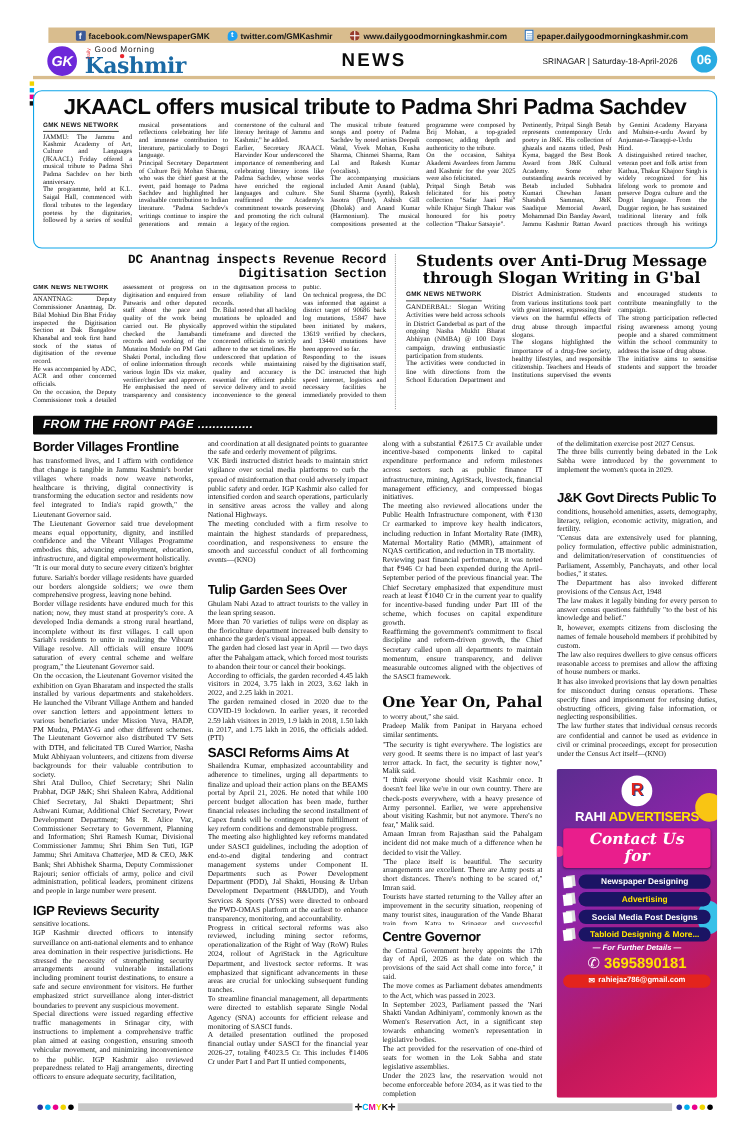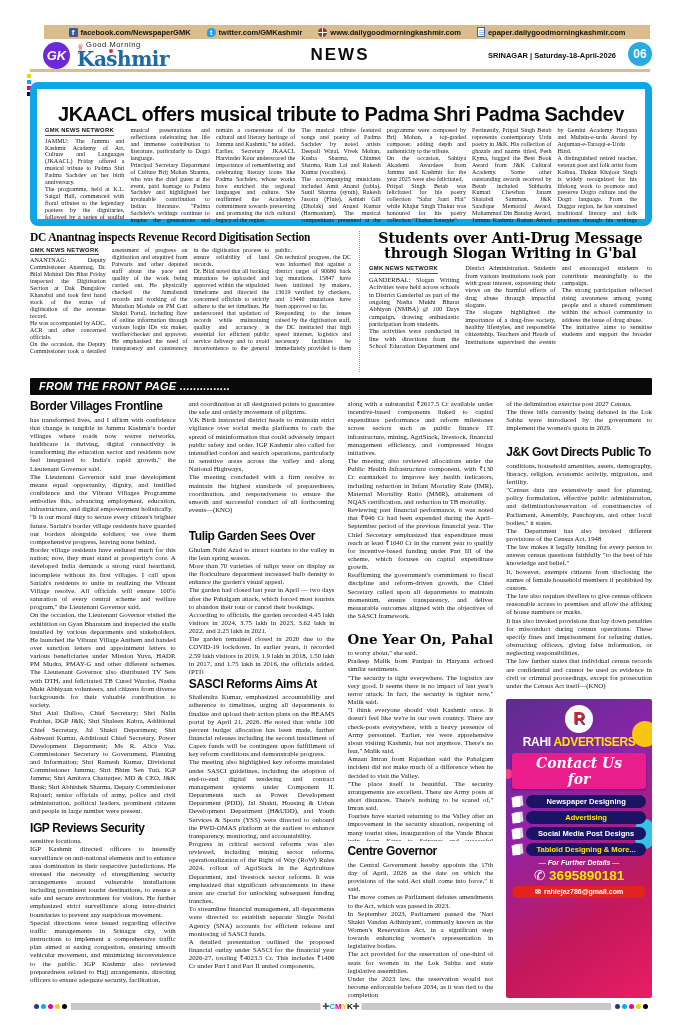--- a/index.html
+++ b/index.html
@@ -32,39 +32,39 @@
   .gk-circle { position:absolute; left:13px; top:1px; width:27px; height:27px; border-radius:50%;
     background:#6d28d9; color:#fff; font-family:"Liberation Sans",sans-serif; font-weight:bold; font-style:italic;
     font-size:13px; line-height:27px; text-align:center; }
   .brand { position:absolute; left:47px; top:0px; line-height:1; }
   .brand-top { font-family:"Liberation Sans",sans-serif; font-size:7.5px; letter-spacing:.6px; color:#222; margin-left:9px; }
   .brand-main { font-family:"DejaVu Serif",serif; font-weight:bold; font-size:20px; color:#1b6aa5; letter-spacing:-0.5px; }
   .brand-daily { position:absolute; left:2px; top:13px; color:#e8262d; font-family:"Liberation Sans",sans-serif; font-size:4.5px; transform:rotate(-90deg); transform-origin:left top; }
   .brand-dot { position:absolute; left:79px; top:8px; width:4px; height:4px; border-radius:50%; background:#e8262d; }
   .news-title { position:absolute; left:0; right:0; top:4px; text-align:center;
     font-family:"Liberation Sans",sans-serif; font-weight:900; font-size:17px; letter-spacing:2px; color:#0c0c0c; }
-  .dateline { position:absolute; right:34px; top:10px; font-family:"Liberation Sans",sans-serif; font-weight:bold; font-size:7.5px; color:#111; }
+  .dateline { position:absolute; right:34px; top:10px; font-family:"Liberation Sans",sans-serif; font-weight:normal; font-size:7.5px; color:#111; }
   .page-circle { position:absolute; right:-2px; top:1px; width:24px; height:24px; border-radius:50%;
     background:#29abe2; color:#fff; font-family:"Liberation Sans",sans-serif; font-weight:bold; font-size:12px;
     line-height:24px; text-align:center; }
 
   
   .lead-box { position:absolute; left:30px; right:28px; top:82px; height:144px;
-    border:7px solid #0ea5e9; border-radius:8px; padding:14px 8px 0; background:#fff; }
+    border:1px solid #0ea5e9; border-radius:8px; padding:4px 8px 0; background:#fff; }
   .lead-head { text-align:center; font-family:"Liberation Sans",sans-serif; font-weight:800;
     font-size:20px; letter-spacing:-0.4px; color:#0b0b0b; line-height:1.1; }
   .byline { display:inline-block; font-family:"Liberation Sans",sans-serif; font-weight:bold;
     font-size:5.8px; letter-spacing:.3px; border-bottom:1px solid #555; padding-bottom:1px; margin-bottom:2px; }
   .news-body { white-space:pre-line; text-align:justify; }
   .lead-cols { margin-top:2px; column-count:7; column-gap:6px; font-size:6.1px; line-height:1.14; height:98px; overflow:hidden; }
 
   
   .second-row { position:absolute; left:30px; right:28px; top:231px; height:141px; display:flex; }
   .dc { width:330px; padding-right:8px; border-right:1px dotted #9a9a9a; }
-  .dc-head { font-family:Liberation Serif, serif; font-weight:800; font-size:11.5px; letter-spacing:-0.2px; line-height:1.1; color:#0b0b0b; }
+  .dc-head { font-family:Liberation Mono, monospace; font-weight:800; font-size:11.5px; letter-spacing:-0.2px; line-height:1.1; color:#0b0b0b;text-align:right; }
   .dc-cols { margin-top:3px; column-count:4; column-gap:6px; font-size:6.1px; line-height:1.15; height:110px; overflow:hidden; }
   .slogan { flex:1; padding-left:9px; }
   .slogan-head { font-family:"DejaVu Serif",serif; font-weight:bold; font-size:14px; line-height:1.08; text-align:center; color:#0b0b0b; }
   .slogan-cols { margin-top:3px; column-count:3; column-gap:6px; font-size:6.4px; line-height:1.15; height:88px; overflow:hidden; }
 
   
   .fp-bar { position:absolute; left:30px; right:28px; top:378px; height:17px; background:#0a0a0a; color:#fff;
     font-family:"Liberation Sans",sans-serif; font-weight:bold; font-style:italic; font-size:11px;
     line-height:17px; padding-left:9px; letter-spacing:.3px; border-radius:1px; }
 

